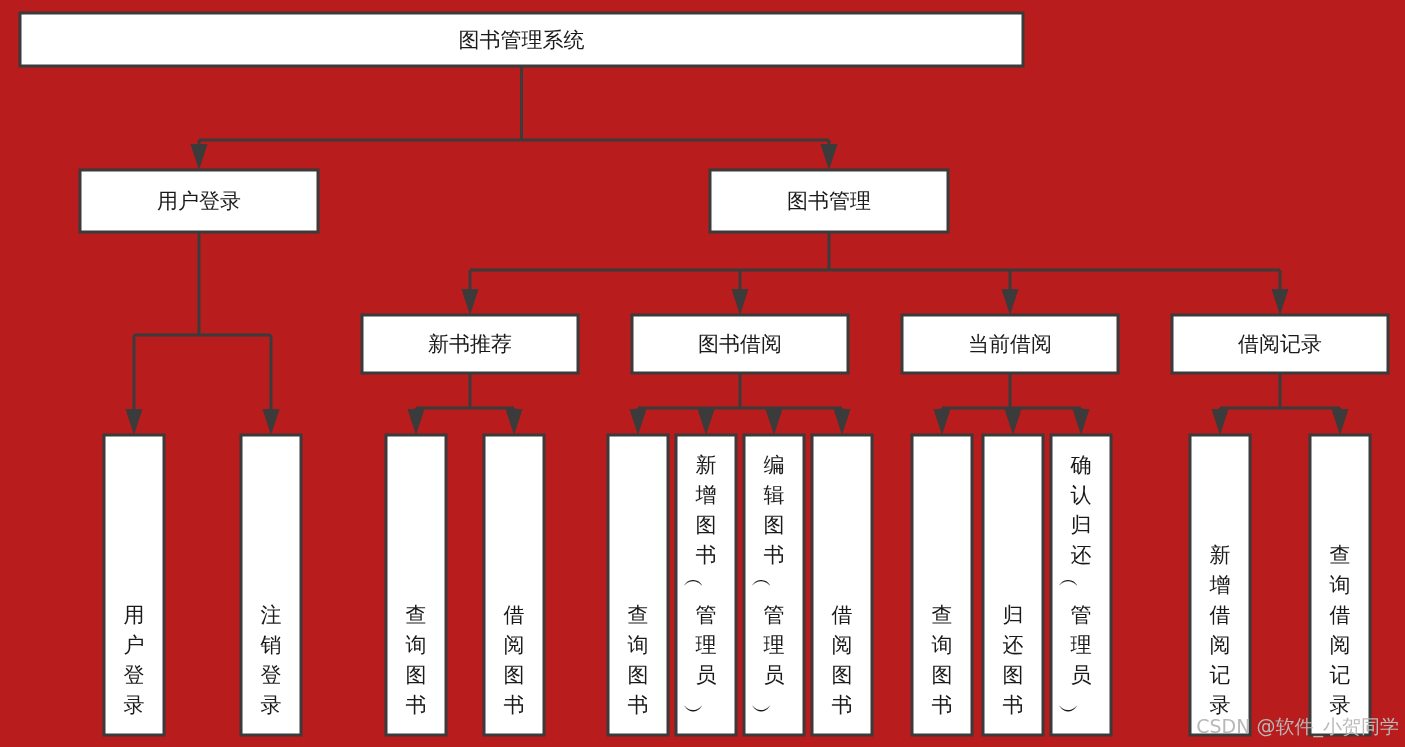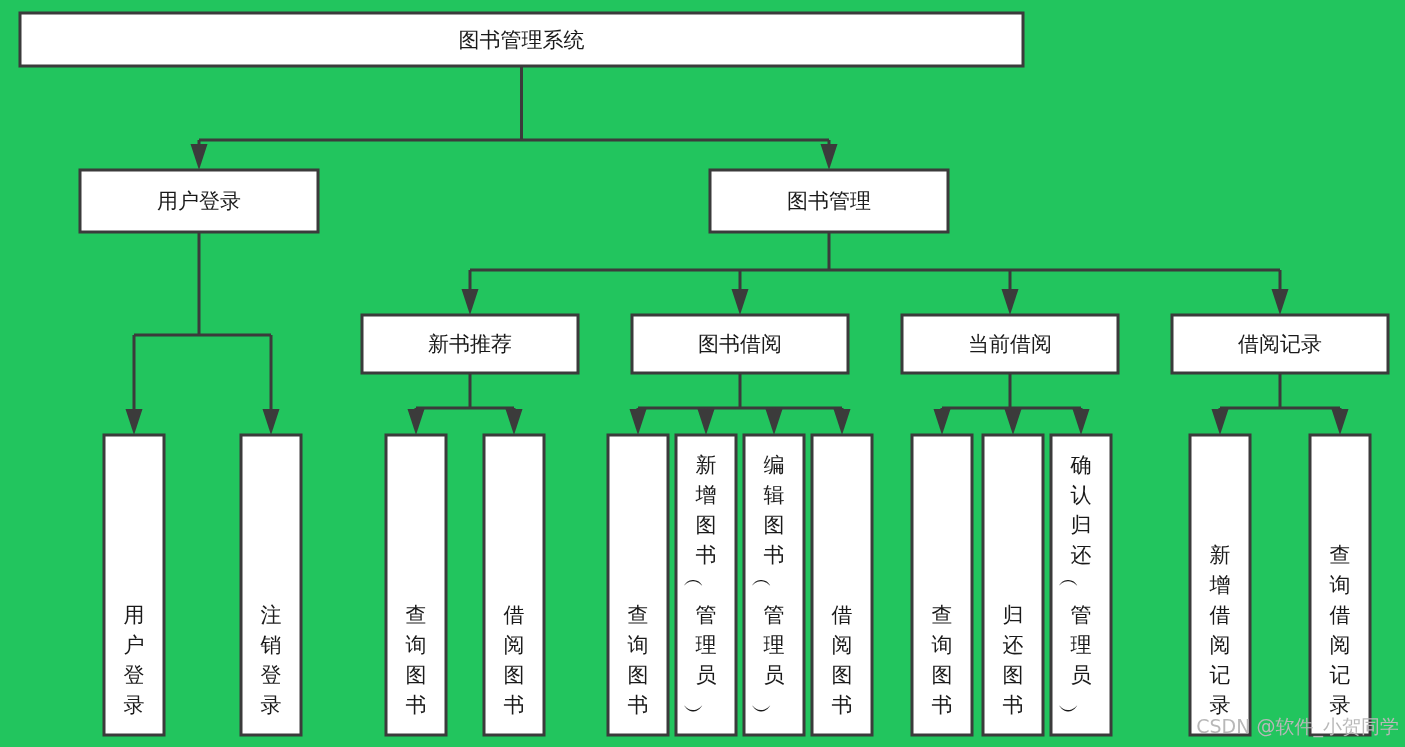--- a/index.html
+++ b/index.html
@@ -8,21 +8,21 @@
     padding: 0;
     background: #ffffff;
   }
   body {
     font-family: "DejaVu Sans", "Liberation Sans", sans-serif;
   }
   #diagram-root {
     position: relative;
     width: 1405px;
     height: 747px;
-    background: #22c55e;
+    background: #b91c1c;
     overflow: hidden;
   }
   svg.diagram-canvas {
     position: absolute;
     left: 0;
     top: 0;
     width: 1405px;
     height: 747px;
     display: block;
   }

